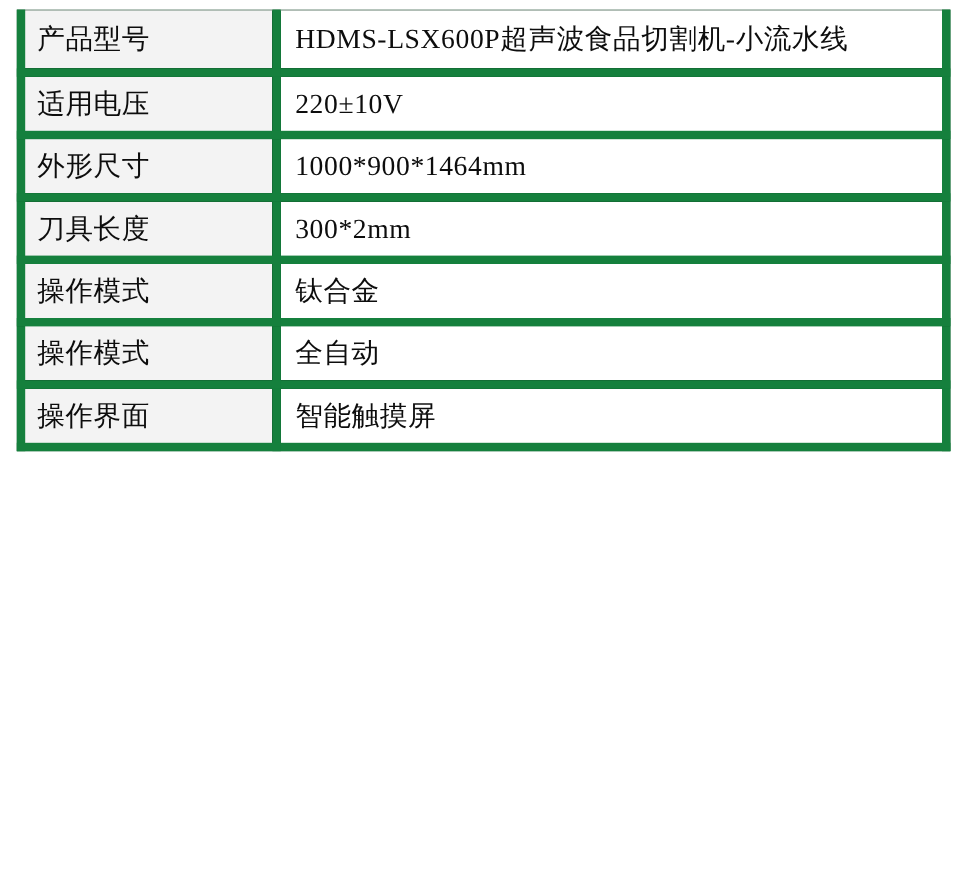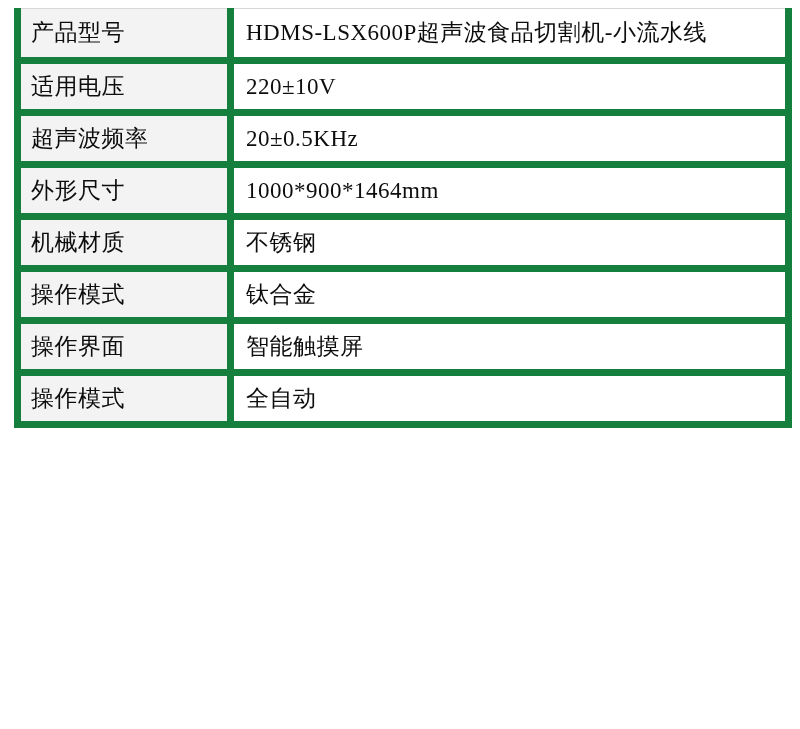--- a/index.html
+++ b/index.html
@@ -60,38 +60,34 @@
     <tbody>
       <tr>
         <td class="label-cell">产品型号</td>
         <td class="value-cell">HDMS-LSX600P超声波食品切割机-小流水线</td>
       </tr>
       <tr>
         <td class="label-cell">适用电压</td>
         <td class="value-cell">220±10V</td>
       </tr>
       <tr>
-        <td class="label-cell">超声波频率</td>
-        <td class="value-cell">20±0.5KHz</td>
-      </tr>
-      <tr>
         <td class="label-cell">外形尺寸</td>
         <td class="value-cell">1000*900*1464mm</td>
       </tr>
       <tr>
-        <td class="label-cell">机械材质</td>
-        <td class="value-cell">不锈钢</td>
+        <td class="label-cell">刀具长度</td>
+        <td class="value-cell">300*2mm</td>
       </tr>
       <tr>
         <td class="label-cell">操作模式</td>
         <td class="value-cell">钛合金</td>
       </tr>
       <tr>
+        <td class="label-cell">操作模式</td>
+        <td class="value-cell">全自动</td>
+      </tr>
+      <tr>
         <td class="label-cell">操作界面</td>
         <td class="value-cell">智能触摸屏</td>
-      </tr>
-      <tr>
-        <td class="label-cell">操作模式</td>
-        <td class="value-cell">全自动</td>
       </tr>
     </tbody>
   </table>
 </div>
 
 </body></html>

